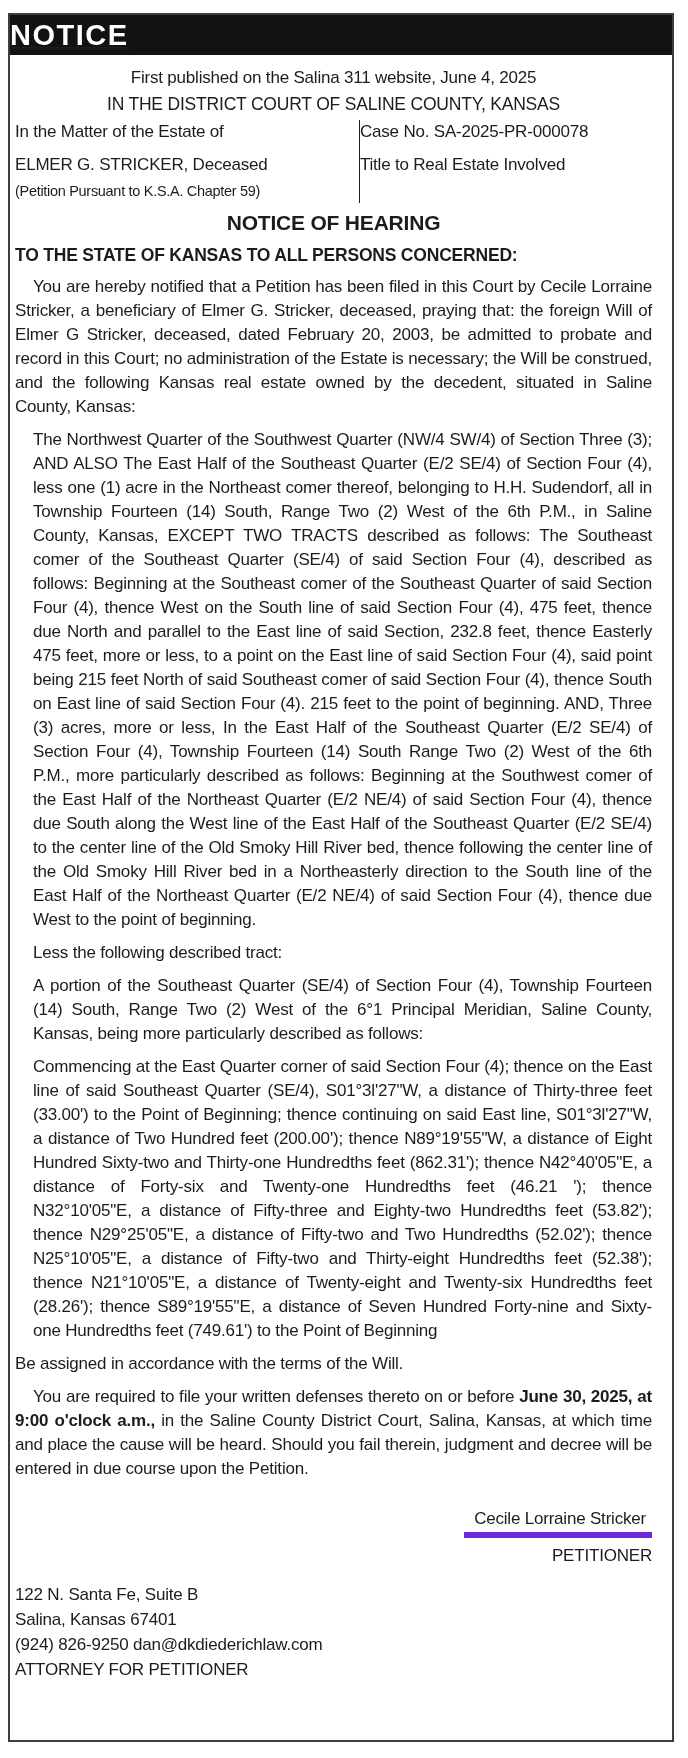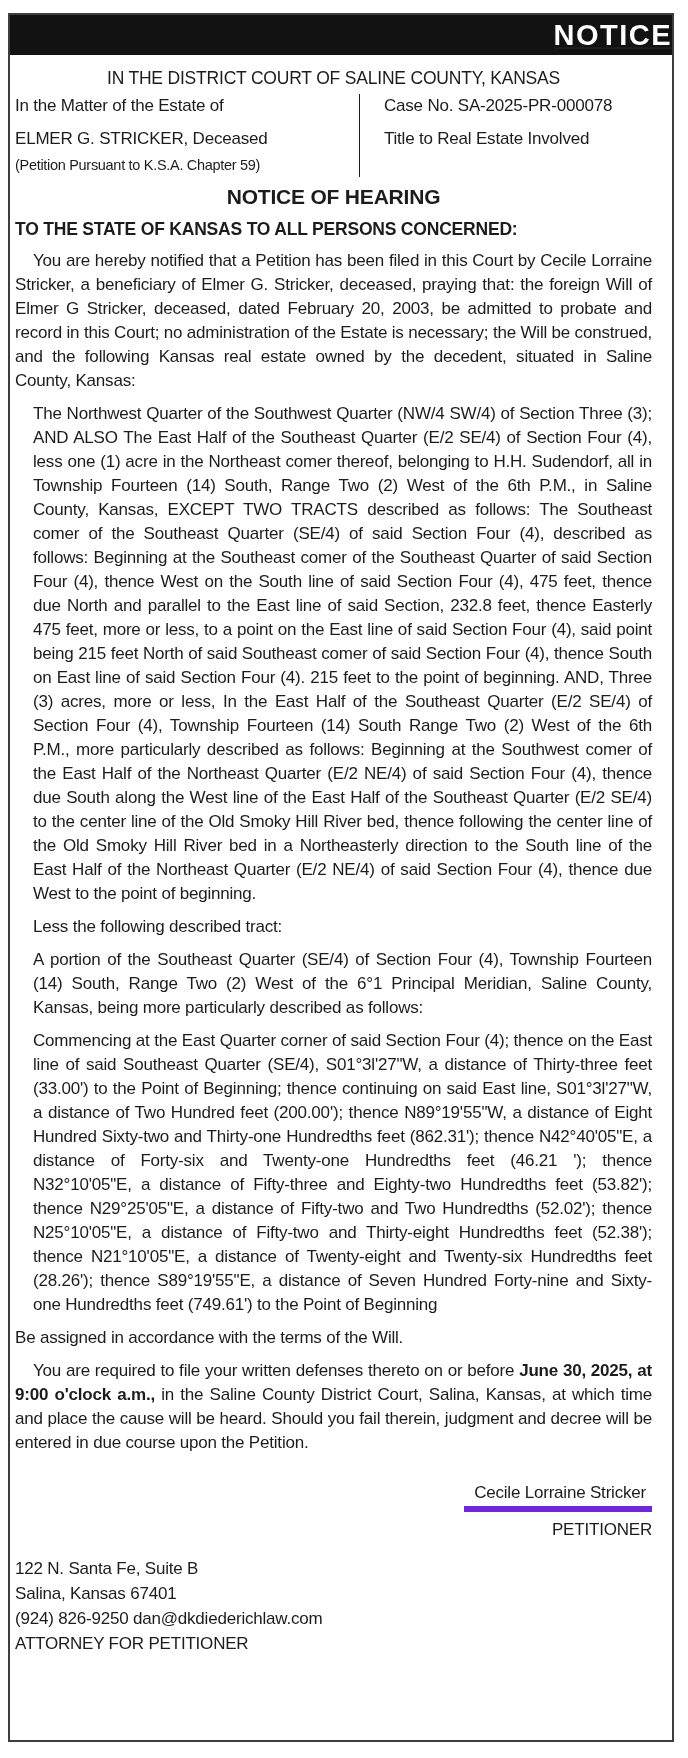--- a/index.html
+++ b/index.html
@@ -16,21 +16,21 @@
   .notice-box {
     border: 2px solid #3e3e3e;
     box-sizing: border-box;
     min-height: 1729px;
   }
   .notice-bar {
     background: #121212;
     height: 40px;
     display: flex;
     align-items: center;
-    justify-content: flex-end;
+    justify-content: flex-start;
     text-decoration: underline;
   }
   .notice-bar .bar-title {
     color: #ffffff;
     font-weight: 700;
     font-size: 29px;
     letter-spacing: 1.5px;
     line-height: 1;
   }
   .content {
@@ -41,21 +41,21 @@
   }
   .center { text-align: center; }
   .pub-line { margin: 2px 0 2px 0; }
   .court-line { font-weight: 400; margin: 2px 0 4px 0; font-size: 17.5px; }
   .case-table {
     display: grid;
     grid-template-columns: 54% 46%;
     margin: 2px 0 4px 0;
   }
   .case-left { padding-right: 8px; }
-  .case-right { border-left: 1.5px solid #1c1c1c; padding-left: 24px; }
+  .case-right { border-left: 1.5px solid #1c1c1c; padding-left: 0; }
   .case-line { margin: 0 0 9px 0; }
   .case-line:last-child { margin-bottom: 0; }
   .case-sub { font-size: 14.5px; margin-top: -7px; letter-spacing: -0.3px; }
   .hearing-heading { font-weight: 700; text-align: center; margin: 8px 0 8px 0; font-size: 21px; }
   .salutation { font-weight: 700; margin: 0 0 8px 0; font-size: 17.5px; }
   p.body-par {
     margin: 0 0 9px 0;
     text-align: justify;
   }
   p.indent-first { text-indent: 18px; }
@@ -75,20 +75,21 @@
 
 <div class="page">
   <div class="notice-box">
 
     <div class="notice-bar">
       <span class="bar-title">NOTICE</span>
     </div>
 
     <div class="content">
 
+      <div class="center pub-line">First published on the Salina 311 website, June 4, 2025</div>
       <div class="center court-line">IN THE DISTRICT COURT OF SALINE COUNTY, KANSAS</div>
 
       <div class="case-table">
         <div class="case-left">
           <div class="case-line">In the Matter of the Estate of</div>
           <div class="case-line">ELMER G. STRICKER, Deceased</div>
           <div class="case-line case-sub">(Petition Pursuant to K.S.A. Chapter 59)</div>
         </div>
         <div class="case-right">
           <div class="case-line">Case No. SA-2025-PR-000078</div>

